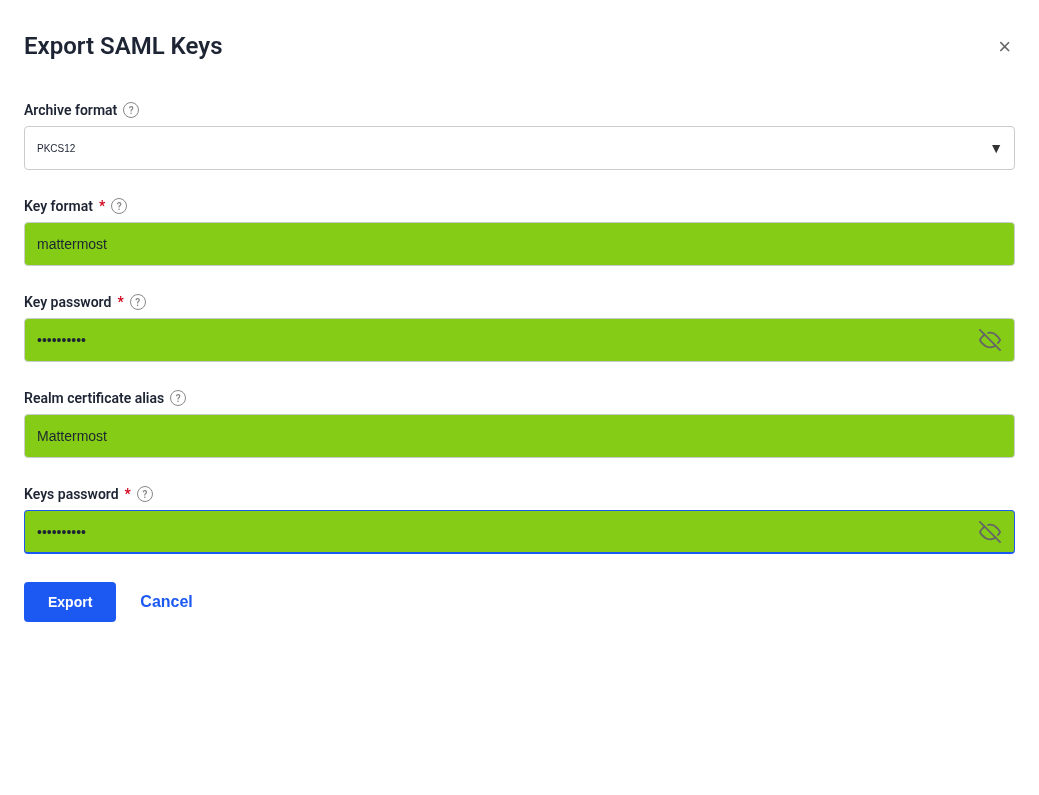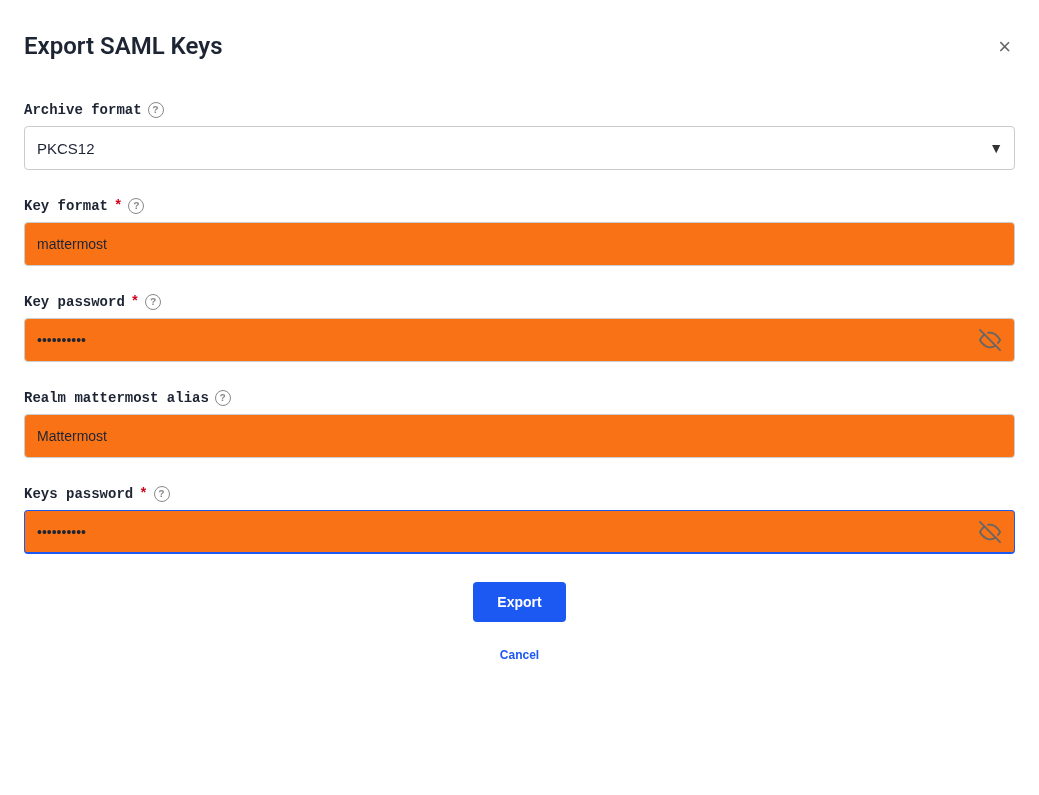--- a/index.html
+++ b/index.html
@@ -53,21 +53,20 @@
     }
 
     .form-label {
       display: flex;
       align-items: center;
       gap: 6px;
       margin-bottom: 8px;
       font-size: 14px;
       font-weight: 600;
       color: #1d2433;
-      font-family: Liberation Mono, monospace;
     }
 
     .required-star {
       color: #d0021b;
     }
 
     .help-icon {
       display: inline-flex;
       align-items: center;
       justify-content: center;
@@ -85,21 +84,21 @@
     .form-select-wrapper {
       position: relative;
     }
 
     .form-select {
       width: 100%;
       height: 44px;
       border: 1px solid #ccc;
       border-radius: 4px;
       padding: 0 40px 0 12px;
-      font-size: 15px;
+      font-size: 10px;
       color: #1d2433;
       background: #fff;
       appearance: none;
       cursor: pointer;
     }
 
     .select-arrow {
       position: absolute;
       right: 12px;
       top: 50%;
@@ -110,21 +109,21 @@
     }
 
     .form-input {
       width: 100%;
       height: 44px;
       border: 1px solid #ccc;
       border-radius: 4px;
       padding: 0 12px;
       font-size: 14px;
       color: #1d2433;
-      background: #f97316;
+      background: #84cc16;
       outline: none;
     }
 
     .form-input-wrapper {
       position: relative;
     }
 
     .form-input-with-icon {
       padding-right: 44px;
     }
@@ -152,40 +151,39 @@
     .input-focused {
       border-color: #1c58f2 !important;
       border-bottom-width: 2px !important;
     }
 
     .form-actions {
       display: flex;
       align-items: center;
       gap: 16px;
       margin-top: 16px;
-      flex-direction: column;
     }
 
     .btn-export {
       background: #1c58f2;
       color: #fff;
       border: none;
       border-radius: 4px;
       padding: 10px 24px;
       font-size: 14px;
       font-weight: 600;
       cursor: pointer;
       height: 40px;
     }
 
     .btn-cancel {
       background: none;
       border: none;
       color: #1c58f2;
-      font-size: 12px;
+      font-size: 16px;
       font-weight: 600;
       cursor: pointer;
       padding: 10px 8px;
     }
   </style>
 </head>
 <body>
 
 <div class="modal">
   <div class="modal-header">
@@ -229,21 +227,21 @@
           <path d="M17.94 17.94A10.07 10.07 0 0 1 12 20c-7 0-11-8-11-8a18.45 18.45 0 0 1 5.06-5.94"></path>
           <path d="M9.9 4.24A9.12 9.12 0 0 1 12 4c7 0 11 8 11 8a18.5 18.5 0 0 1-2.16 3.19"></path>
           <line x1="1" y1="1" x2="23" y2="23"></line>
         </svg>
       </button>
     </div>
   </div>
 
   <div class="form-group">
     <label class="form-label">
-      <span>Realm mattermost alias</span>
+      <span>Realm certificate alias</span>
       <span class="help-icon">?</span>
     </label>
     <input type="text" class="form-input" value="Mattermost" style="">
   </div>
 
   <div class="form-group">
     <label class="form-label">
       <span>Keys password</span>
       <span class="required-star">*</span>
       <span class="help-icon">?</span>

